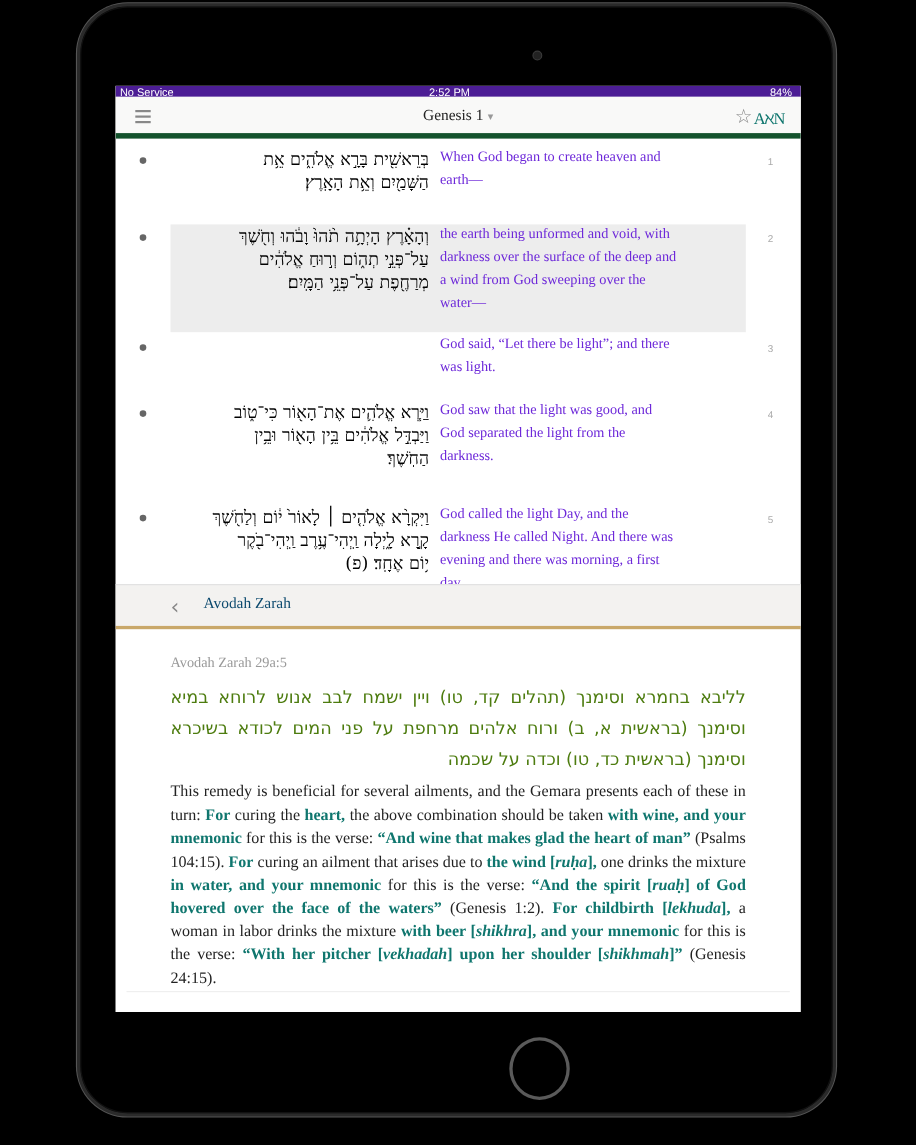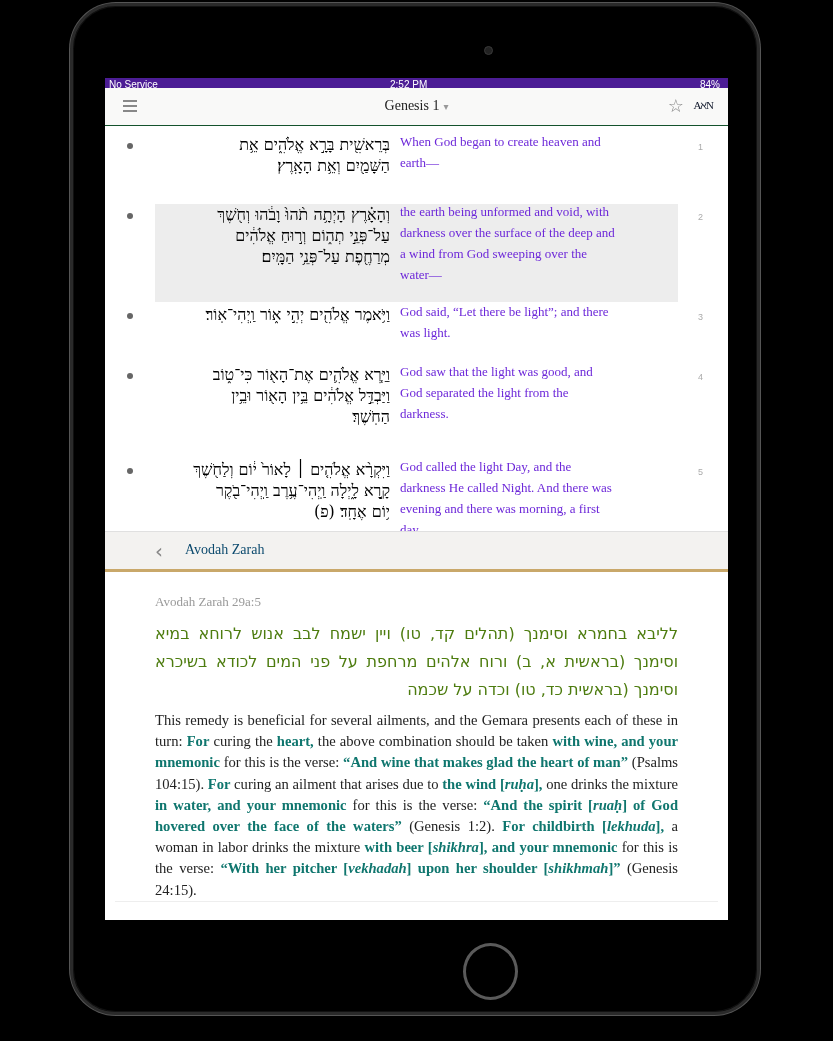--- a/index.html
+++ b/index.html
@@ -30,34 +30,34 @@
       background: #4c1d95; overflow: hidden;
       font-family: "Liberation Sans", sans-serif; font-size: 10px; color: #fff;
     }
     .statusbar span { position: absolute; top: 1px; }
     .sb-left { left: 4px; }
     .sb-center { left: 285px; }
     .sb-right { right: 8px; }
 
     .topbar {
       position: absolute; left: 0; top: 10px; width: 100%; height: 38px;
-      background: #f9f9f8; border-bottom: 1px solid #14532d;
+      background: #f9f9f8; border-bottom: 5px solid #14532d;
     }
     .menu-icon {
       position: absolute; left: 18px; top: 12px; width: 14px; height: 12px;
       display: flex; flex-direction: column; justify-content: space-between;
     }
     .menu-icon i { display: block; height: 2px; background: #888; }
     .title {
       position: absolute; left: 0; right: 0; top: 10px; text-align: center;
       font-size: 14px; color: #222;
     }
     .title .caret { color: #999; font-size: 10px; margin-left: 4px; }
     .star-icon { position: absolute; right: 44px; top: 7px; font-size: 18px; color: #888; }
-    .aleph-icon { position: absolute; right: 15px; top: 9px; font-size: 11px; color: #0f172a; letter-spacing: -1px; }
+    .aleph-icon { position: absolute; right: 15px; top: 9px; font-size: 15px; color: #0f766e; letter-spacing: -1px; }
 
     .verses { position: absolute; left: 0; top: 48px; width: 100%; height: 405px; overflow: hidden; }
     .verse { position: absolute; left: 0; width: 100%; }
     .verse.highlight .hl { position: absolute; left: 50px; width: 523px; top: 0; bottom: 0; background: #ededed; }
     .bullet {
       position: absolute; left: 22px; width: 6px; height: 6px; border-radius: 50%; background: #666;
     }
     .he {
       position: absolute; left: 50px; width: 235px; text-align: right; direction: rtl;
       font-family: "DejaVu Serif", serif; font-size: 16px; line-height: 21px; color: #000;
@@ -142,23 +142,20 @@
         <div class="en" style="top: -3px;">
           <div>the earth being unformed and void, with</div>
           <div>darkness over the surface of the deep and</div>
           <div>a wind from God sweeping over the</div>
           <div>water—</div>
         </div>
         <div class="num" style="top: 8px;">2</div>
       </div>
       <div class="verse" style="top: 178px; height: 50px;">
         <div class="bullet" style="top: 9px;"></div>
-        <div class="he">
-          <div>וַיֹּ֥אמֶר אֱלֹהִ֖ים יְהִ֣י א֑וֹר וַֽיְהִי־אֽוֹר׃</div>
-        </div>
         <div class="en" style="top: -3px;">
           <div>God said, “Let there be light”; and there</div>
           <div>was light.</div>
         </div>
         <div class="num" style="top: 8px;">3</div>
       </div>
       <div class="verse" style="top: 238px; height: 84px;">
         <div class="bullet" style="top: 9px;"></div>
         <div class="he">
           <div>וַיַּ֧רְא אֱלֹהִ֛ים אֶת־הָא֖וֹר כִּי־ט֑וֹב</div>

